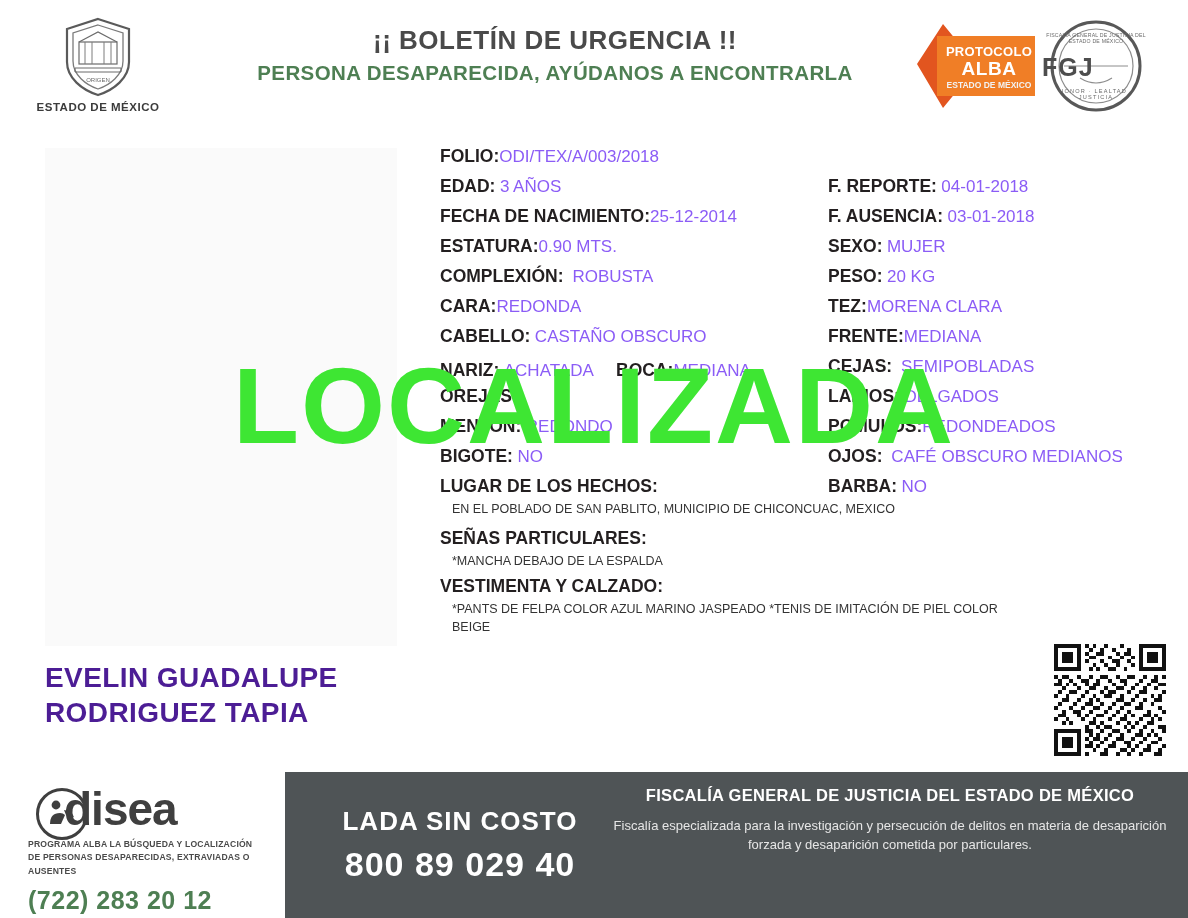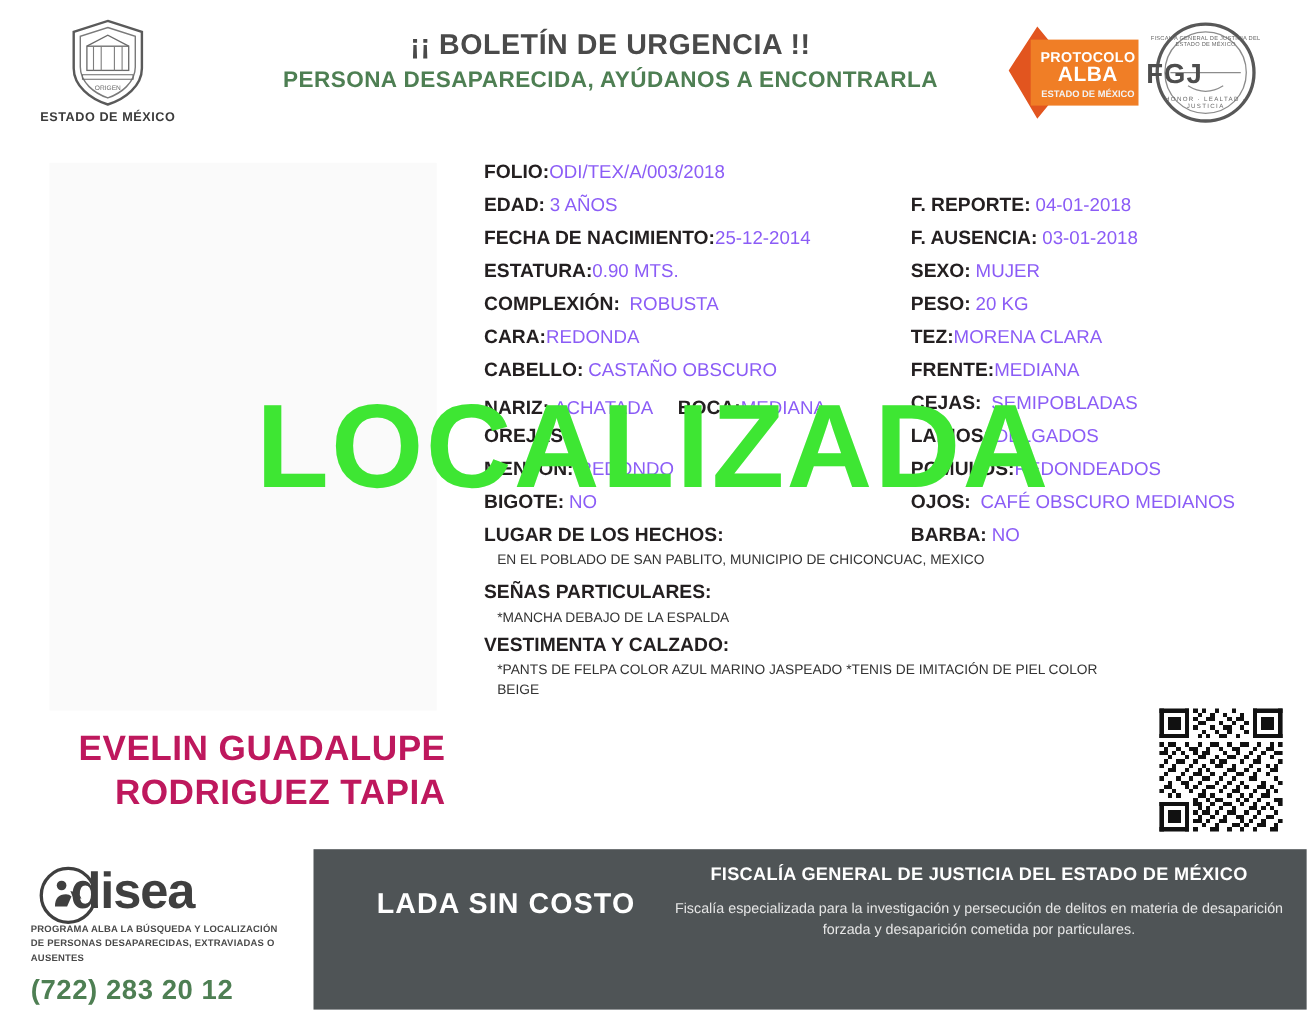--- a/index.html
+++ b/index.html
@@ -136,24 +136,24 @@
     top: 148px;
     width: 352px;
     height: 498px;
     background: #fafafa;
   }
   .person-name {
     position: absolute;
     left: 45px;
     top: 660px;
     width: 360px;
-    text-align: right;
-    font-size: 32px;
-    font-weight: bold;
-    color: #be185d;
+    text-align: left;
+    font-size: 28px;
+    font-weight: bold;
+    color: #4c1d95;
     line-height: 1.25;
     letter-spacing: .4px;
   }
 
   
   .details {
     position: absolute;
     left: 440px;
     top: 140px;
     width: 730px;
@@ -684,20 +684,21 @@
         <rect x="22" y="28" width="1" height="1"></rect>
           <rect x="26" y="28" width="2" height="1"></rect>
       </g>
     </svg>
   </div>
 
   <div class="footer-bar"></div>
 
   <div class="lada">
     <div class="lada-l1">LADA SIN COSTO</div>
+    <div class="lada-l2">800 89 029 40</div>
   </div>
 
   <div class="fgj-footer">
     <div class="fgj-f1">FISCALÍA GENERAL DE JUSTICIA DEL ESTADO DE MÉXICO</div>
     <div class="fgj-f2">Fiscalía especializada para la investigación y persecución de delitos en materia de desaparición forzada y desaparición cometida por particulares.</div>
   </div>
 
   <div class="odisea">
     <div style="position:relative;">
       <div class="odisea-ring">

